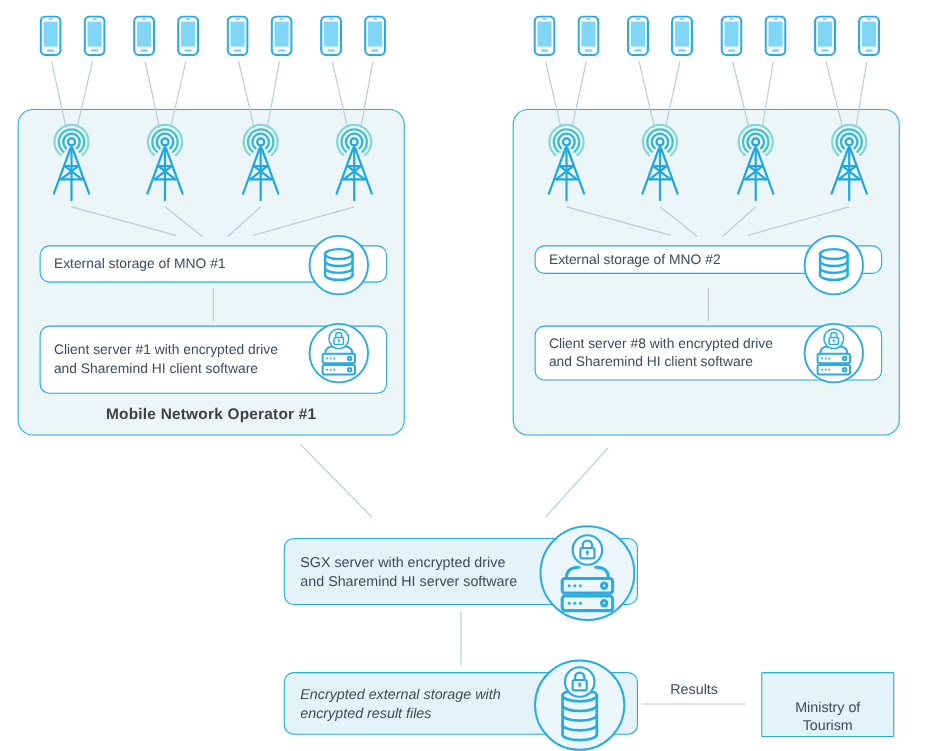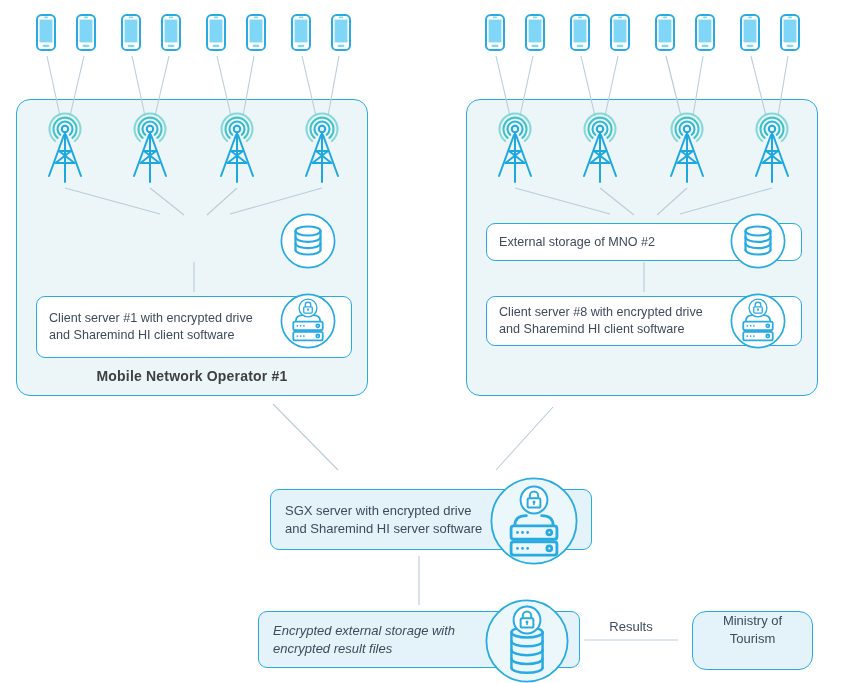--- a/index.html
+++ b/index.html
@@ -18,22 +18,22 @@
     border-radius:9px;background:#ffffff;display:flex;align-items:center;
     padding:2px 60px 2px 12px;font-size:12.6px;line-height:1.32;white-space:pre-line;
   }
   .panel-box{
     position:absolute;box-sizing:border-box;border:1.6px solid #29abe2;border-radius:9px;
     background:#e4f2f9;display:flex;align-items:center;
     padding:2px 90px 2px 14px;font-size:13px;line-height:1.35;white-space:pre-line;
   }
   .ministry-box{
     position:absolute;left:692px;top:611px;width:121px;height:59px;box-sizing:border-box;
-    border:1.6px solid #29abe2;border-radius:14px;background:#e4f2f9;
-    display:flex;align-items:flex-start;justify-content:center;text-align:center;
+    border:1.6px solid #29abe2;border-radius:1px;background:#e4f2f9;
+    display:flex;align-items:flex-end;justify-content:center;text-align:center;
     font-size:13px;line-height:1.35;white-space:pre-line;
   }
   .mno-title{
     position:absolute;top:368px;width:352px;text-align:center;
     font-size:14px;font-weight:bold;color:#404040;letter-spacing:.2px;
   }
   .results-label{
     position:absolute;left:584px;top:619px;width:94px;text-align:center;font-size:13px;
   }
   .icon{position:absolute;}
@@ -233,53 +233,56 @@
   <svg class="icon" style="left:574px;top:112px" width="52" height="74">
       <use href="#sym-tower"></use>
     </svg>
   <svg class="icon" style="left:661px;top:112px" width="52" height="74">
       <use href="#sym-tower"></use>
     </svg>
   <svg class="icon" style="left:746px;top:112px" width="52" height="74">
       <use href="#sym-tower"></use>
     </svg>
 
+  <div class="white-box" style="left:36px;top:223px;height:34px;">
+    <span>External storage of MNO #1</span>
+  </div>
   <svg class="icon" style="left:280px;top:213px" width="56" height="56">
     <circle cx="28" cy="28" r="26.6" fill="#ffffff" stroke="#29abe2" stroke-width="1.7"></circle>
     <use href="#sym-db3" x="8" y="9" width="40" height="40"></use>
   </svg>
   <div class="white-box" style="left:36px;top:296px;height:62px;">
     <span>Client server #1 with encrypted drive
 and Sharemind HI client software</span>
   </div>
   <svg class="icon" style="left:280px;top:293px" width="56" height="58">
     <circle cx="28" cy="28" r="26.6" fill="#ffffff" stroke="#29abe2" stroke-width="1.7"></circle>
     <use href="#sym-server" x="10" y="17" width="36" height="33"></use>
     <use href="#sym-lock" x="18" y="5" width="20" height="20"></use>
   </svg>
   <div class="mno-title" style="left:16px;">Mobile Network Operator #1</div>
 
-  <div class="white-box" style="left:486px;top:223px;height:38px;">
+  <div class="white-box" style="left:486px;top:223px;height:26px;">
     <span>External storage of MNO #2</span>
   </div>
   <svg class="icon" style="left:730px;top:213px" width="56" height="56">
     <circle cx="28" cy="28" r="26.6" fill="#ffffff" stroke="#29abe2" stroke-width="1.7"></circle>
     <use href="#sym-db3" x="8" y="9" width="40" height="40"></use>
   </svg>
   <div class="white-box" style="left:486px;top:296px;height:50px;">
     <span>Client server #8 with encrypted drive
 and Sharemind HI client software</span>
   </div>
   <svg class="icon" style="left:730px;top:293px" width="56" height="58">
     <circle cx="28" cy="28" r="26.6" fill="#ffffff" stroke="#29abe2" stroke-width="1.7"></circle>
     <use href="#sym-server" x="10" y="17" width="36" height="33"></use>
     <use href="#sym-lock" x="18" y="5" width="20" height="20"></use>
   </svg>
 
-  <div class="panel-box" style="left:258px;top:489px;width:322px;height:61px;margin-left:12px;">
+  <div class="panel-box" style="left:258px;top:489px;width:322px;height:61px;">
     <span>SGX server with encrypted drive
 and Sharemind HI server software</span>
   </div>
   <svg class="icon" style="left:490px;top:477px" width="88" height="88">
     <circle cx="44" cy="44" r="42.6" fill="#ecf7fc" stroke="#29abe2" stroke-width="1.8"></circle>
     <use href="#sym-server" x="16" y="31" width="56" height="51"></use>
     <use href="#sym-lock" x="29" y="8" width="30" height="30"></use>
   </svg>
 
   <div class="panel-box" style="left:258px;top:611px;width:322px;height:57px;font-style:italic;">

